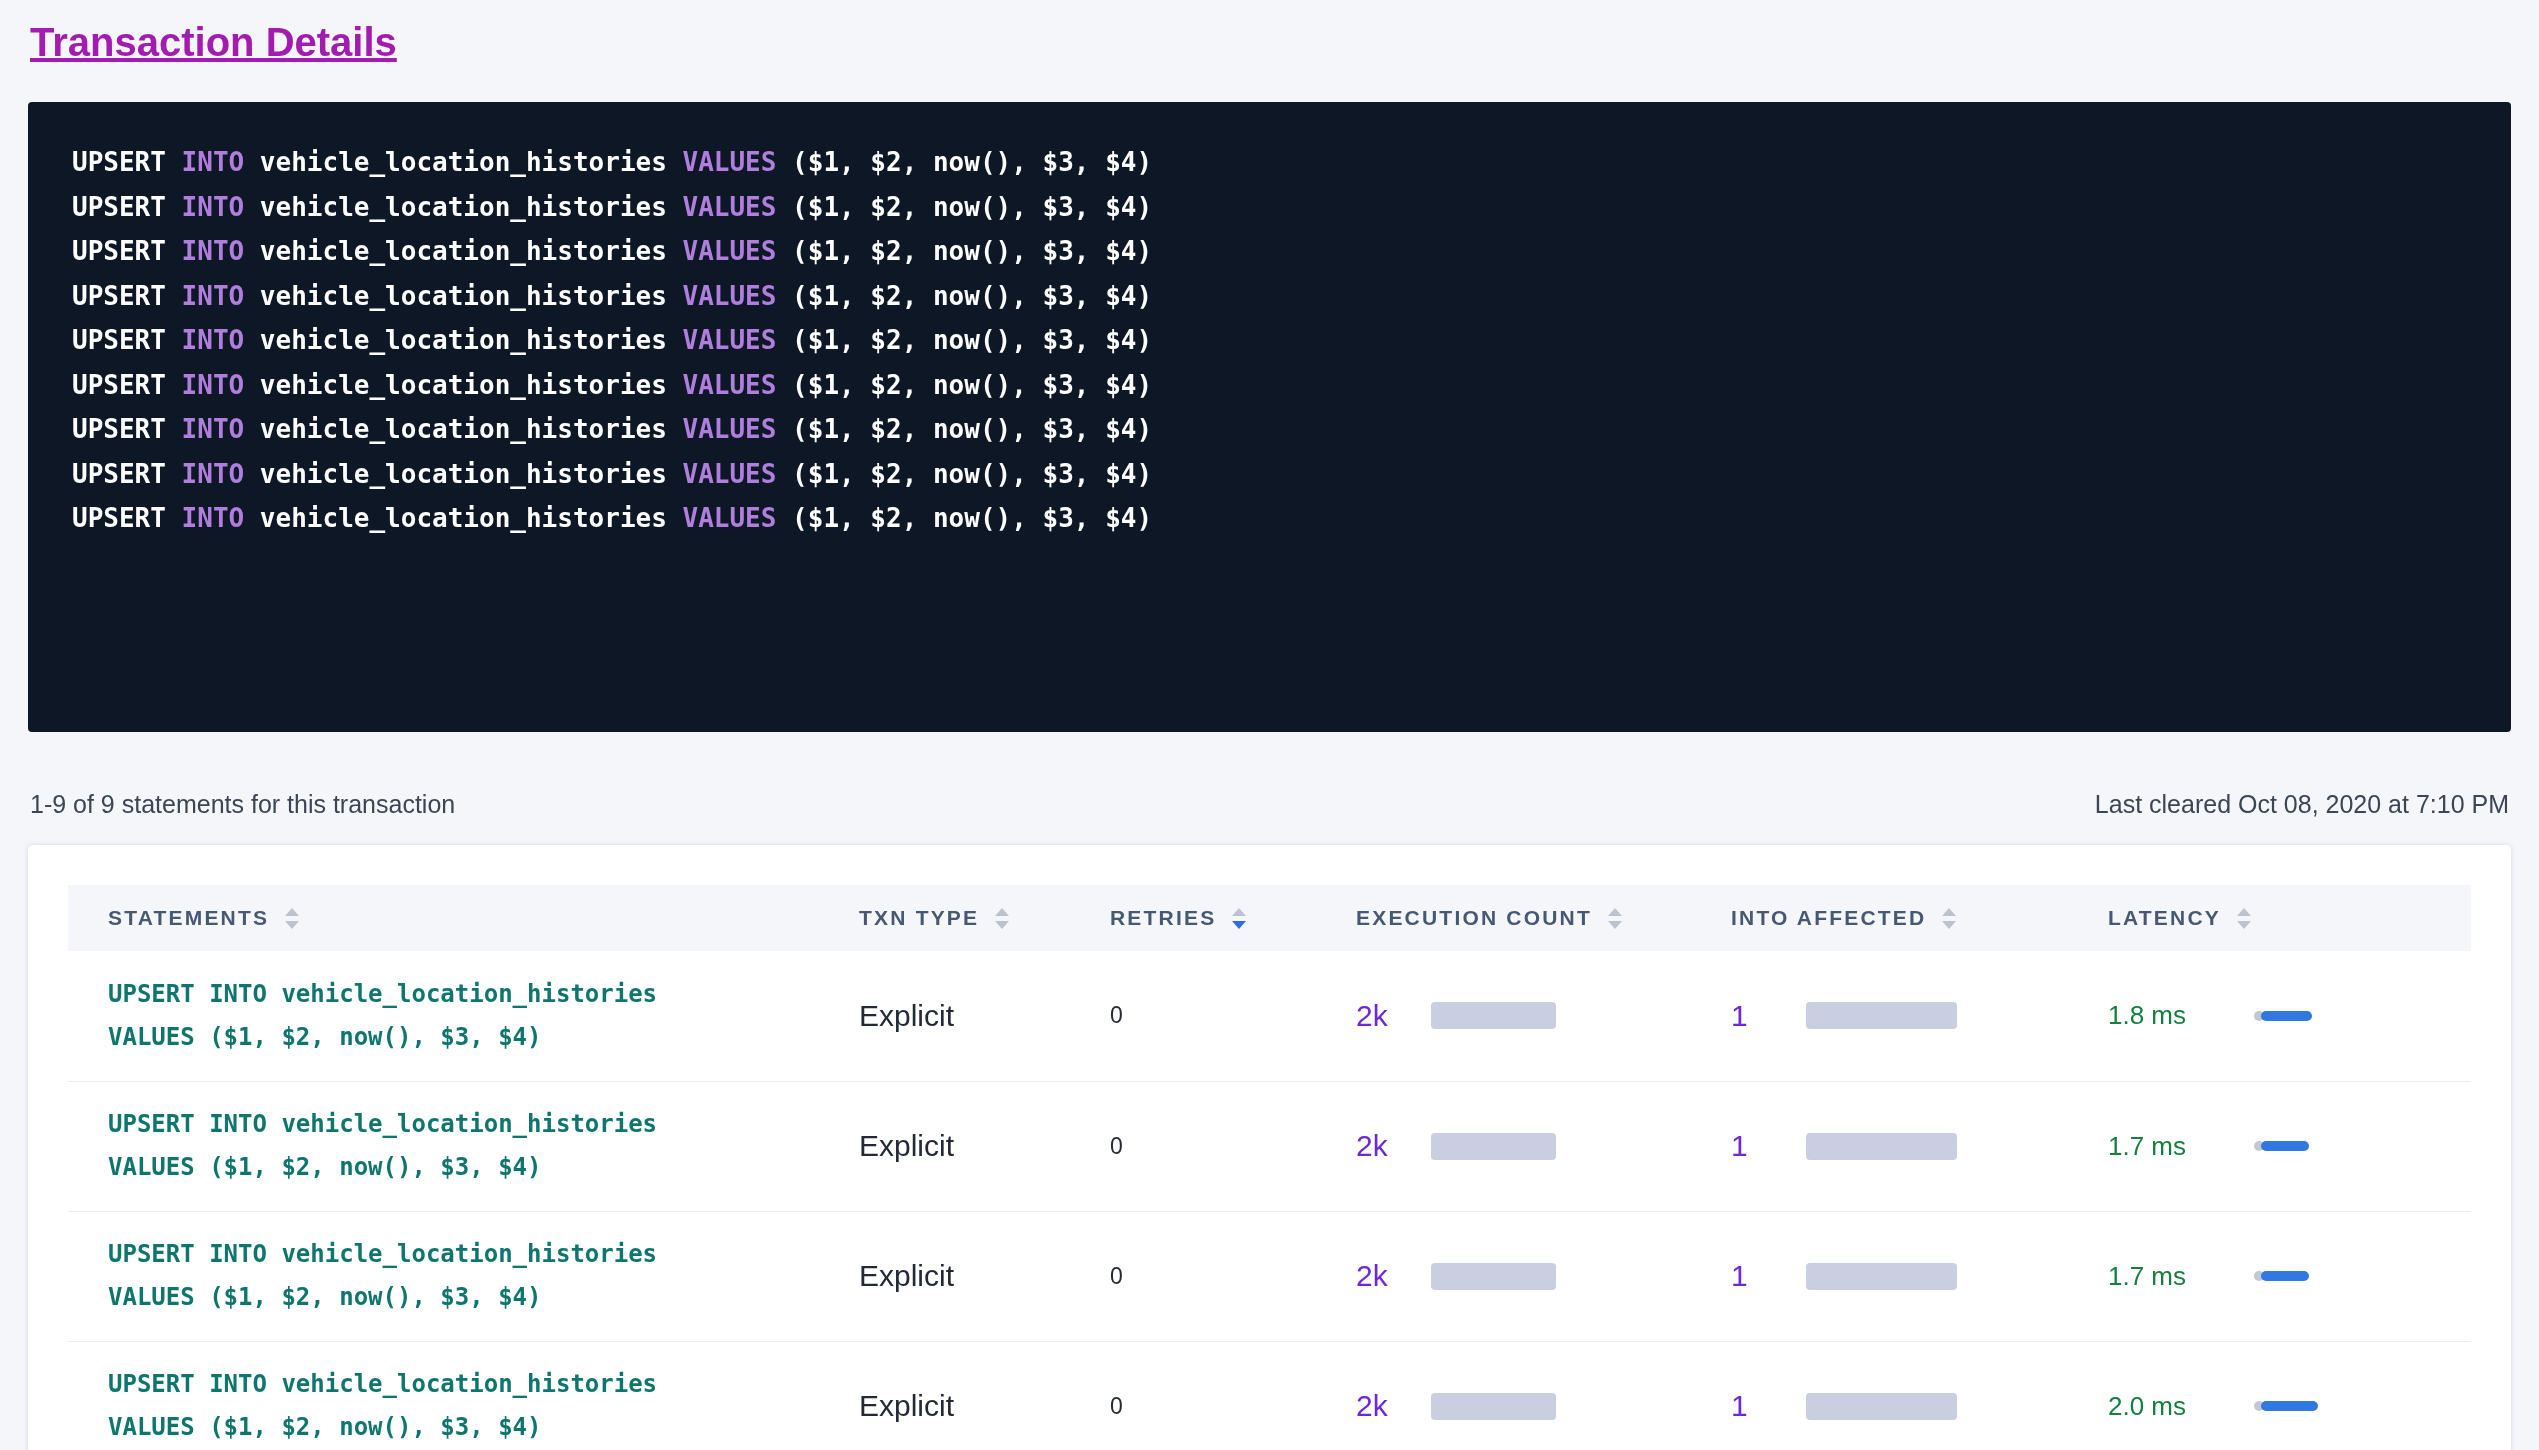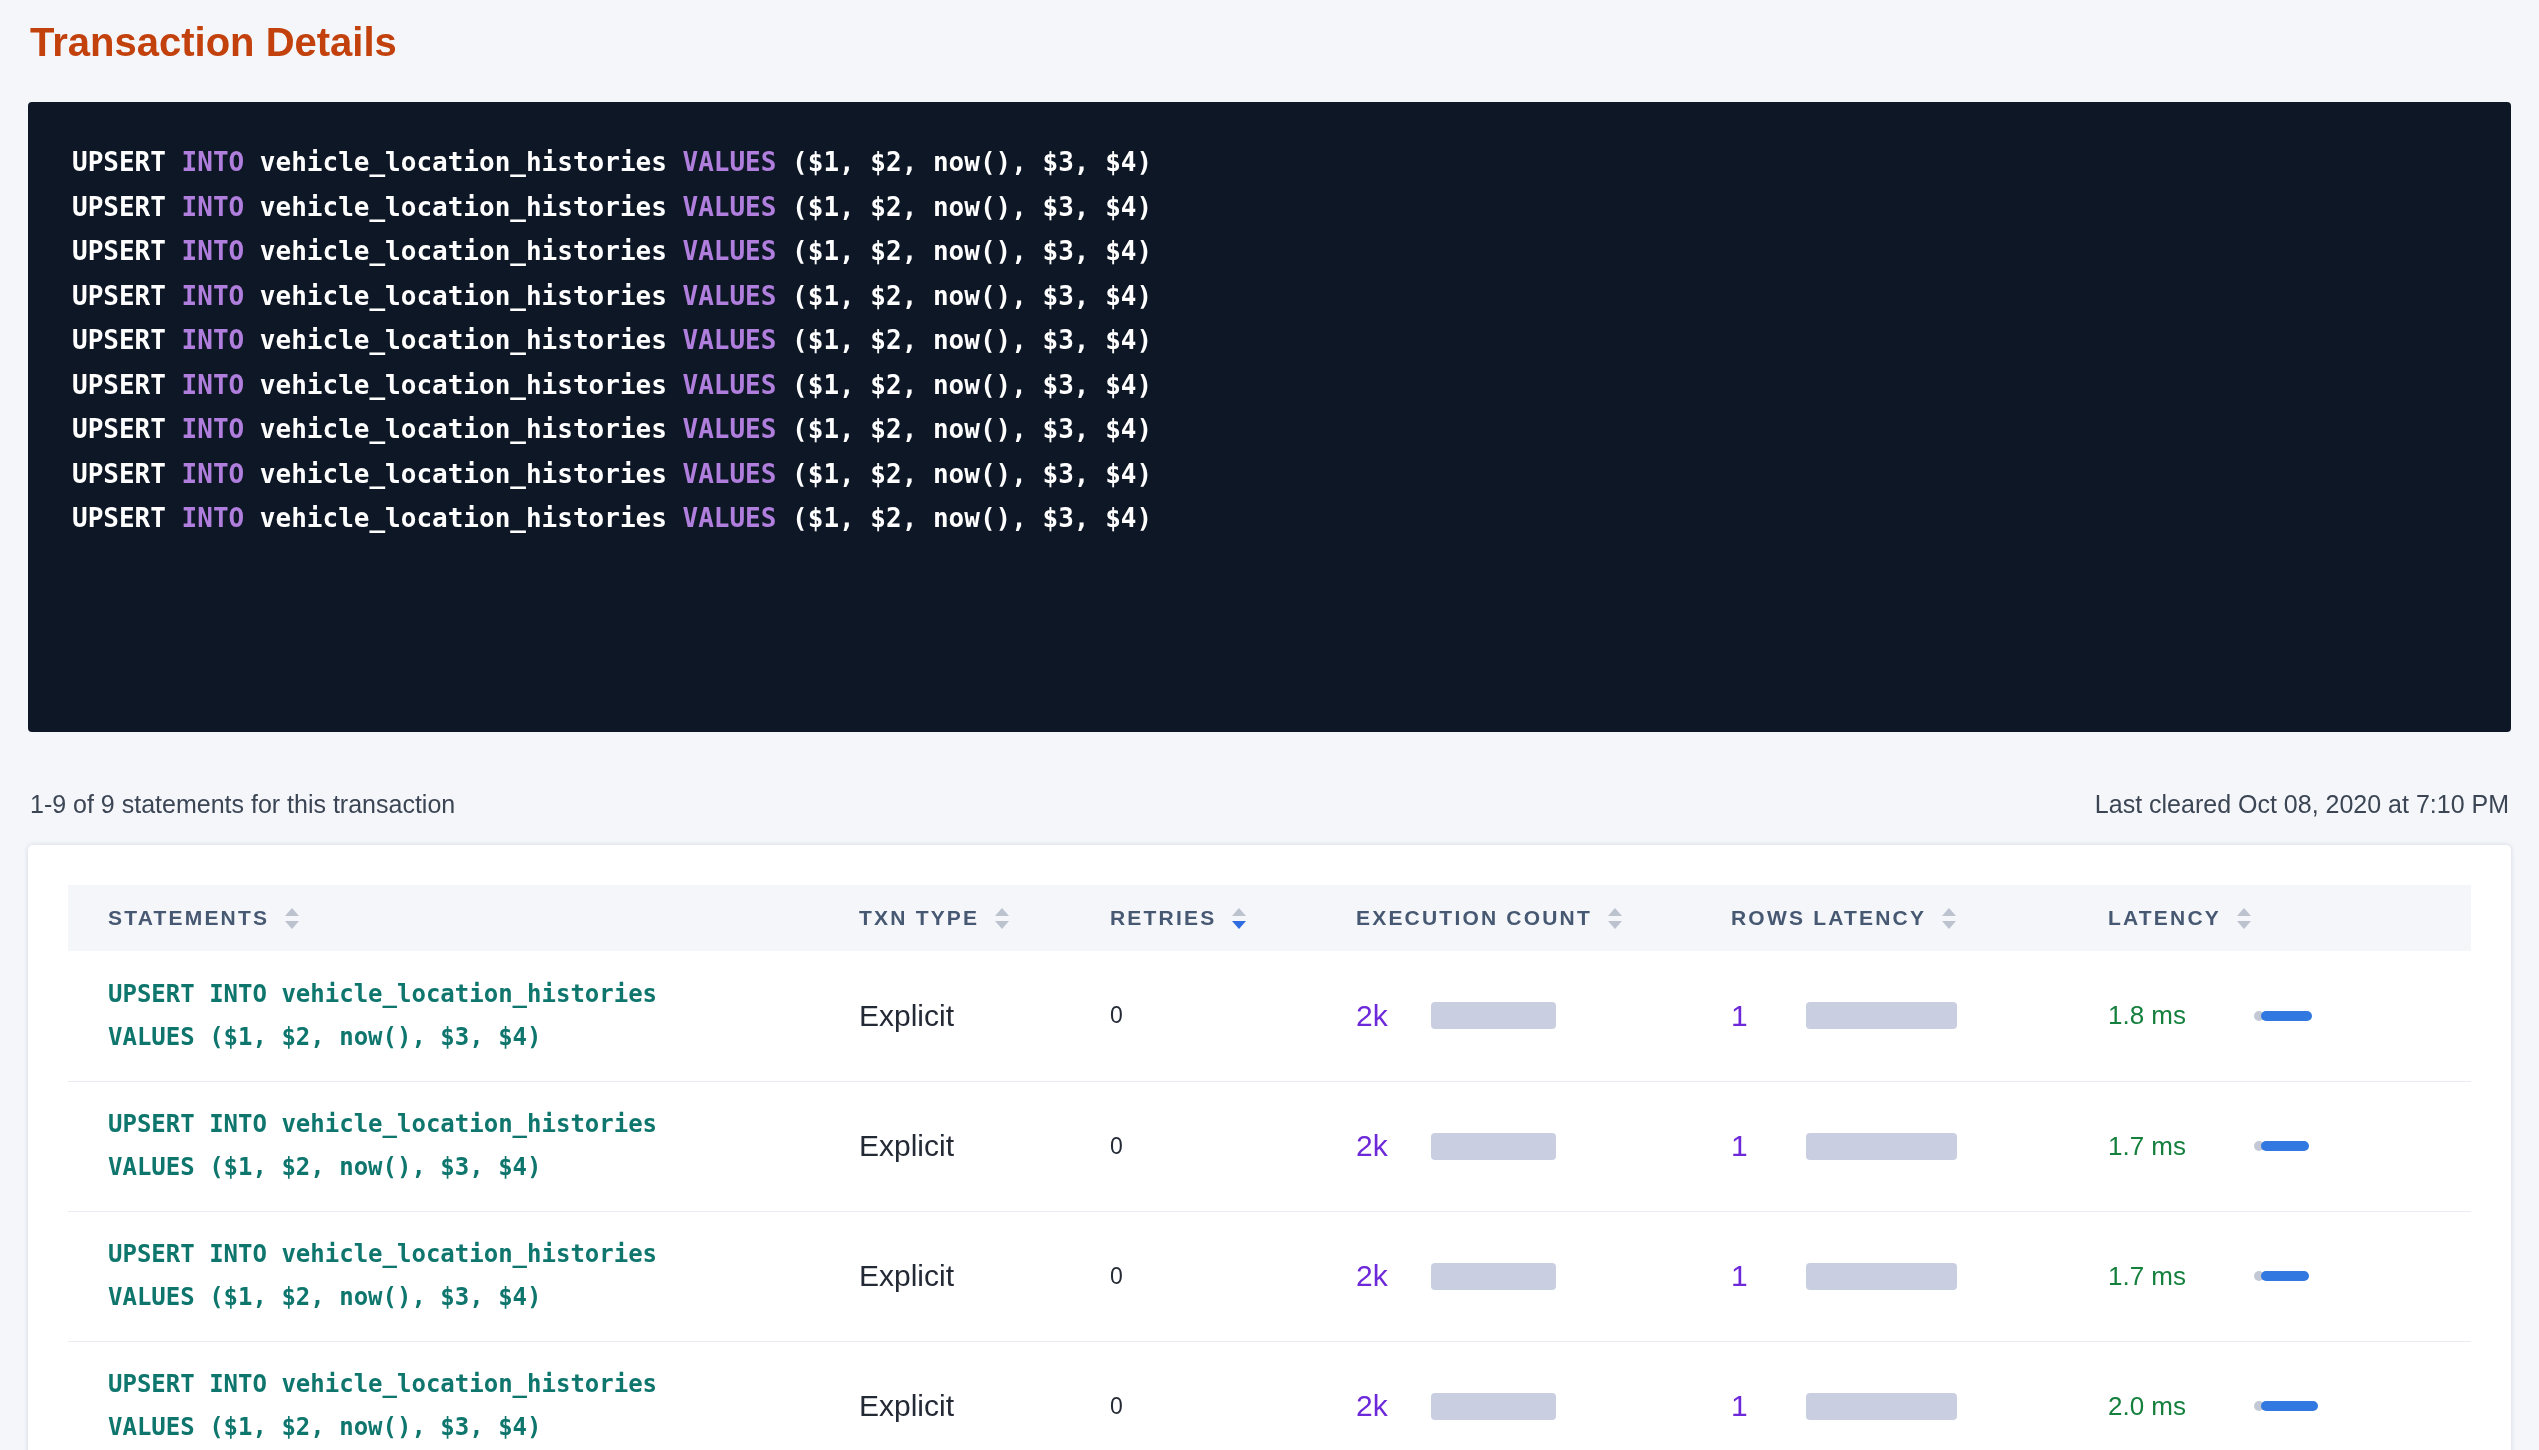--- a/index.html
+++ b/index.html
@@ -12,21 +12,22 @@
     font-family: "Liberation Sans", sans-serif;
     color: #242a35;
   }
   .page { padding: 20px 28px 0; }
 
   .page-title {
     font-size: 40px;
     font-weight: 600;
     margin: 0;
     padding-left: 2px;
-    color: #c2410c;
+    color: #a21caf;
+    text-decoration: underline;
   }
 
   
   .code-box {
     margin-top: 37px;
     background: #0e1726;
     border-radius: 4px;
     padding: 38px 44px;
     height: 630px;
     width: 100%;
@@ -220,21 +221,21 @@
                 </span>
               </div></th>
             <th class="th-execution-count"><div class="th-inner">
                 <span class="th-label">EXECUTION COUNT</span>
                 <span class="sort">
                   <span class="tri-up"></span>
                   <span class="tri-down"></span>
                 </span>
               </div></th>
             <th class="th-rows-affected"><div class="th-inner">
-                <span class="th-label">ROWS LATENCY</span>
+                <span class="th-label">INTO AFFECTED</span>
                 <span class="sort">
                   <span class="tri-up"></span>
                   <span class="tri-down"></span>
                 </span>
               </div></th>
             <th class="th-latency"><div class="th-inner">
                 <span class="th-label">LATENCY</span>
                 <span class="sort">
                   <span class="tri-up"></span>
                   <span class="tri-down"></span>

